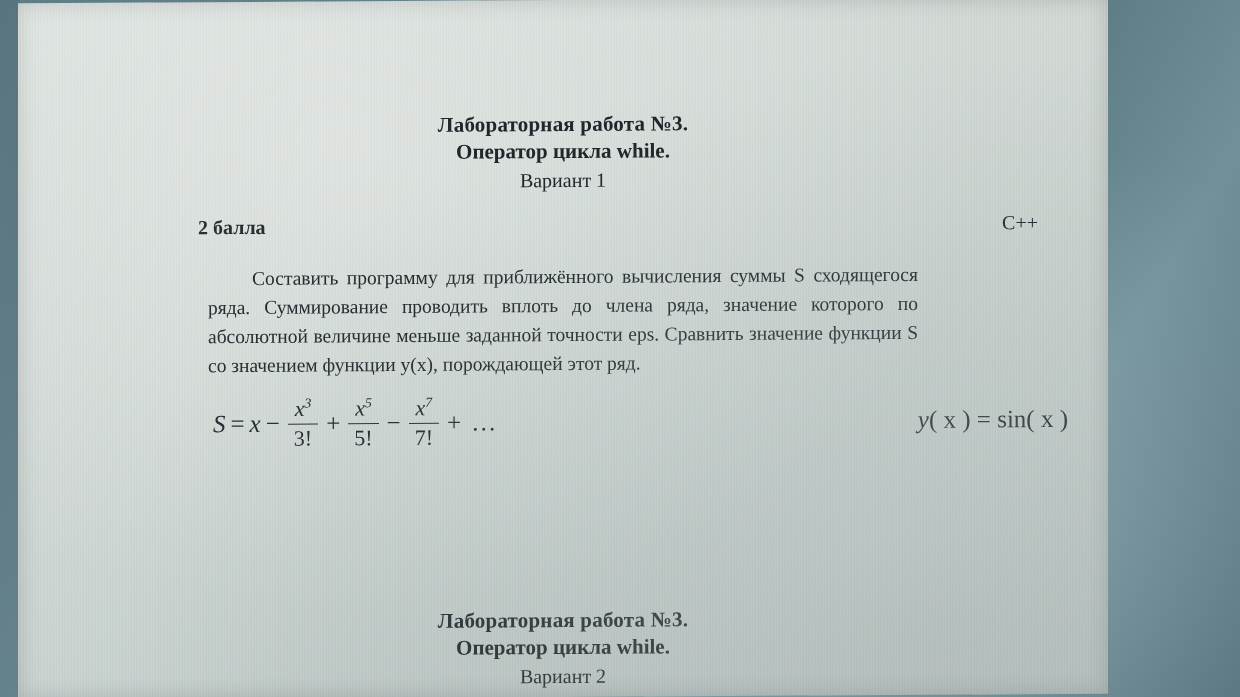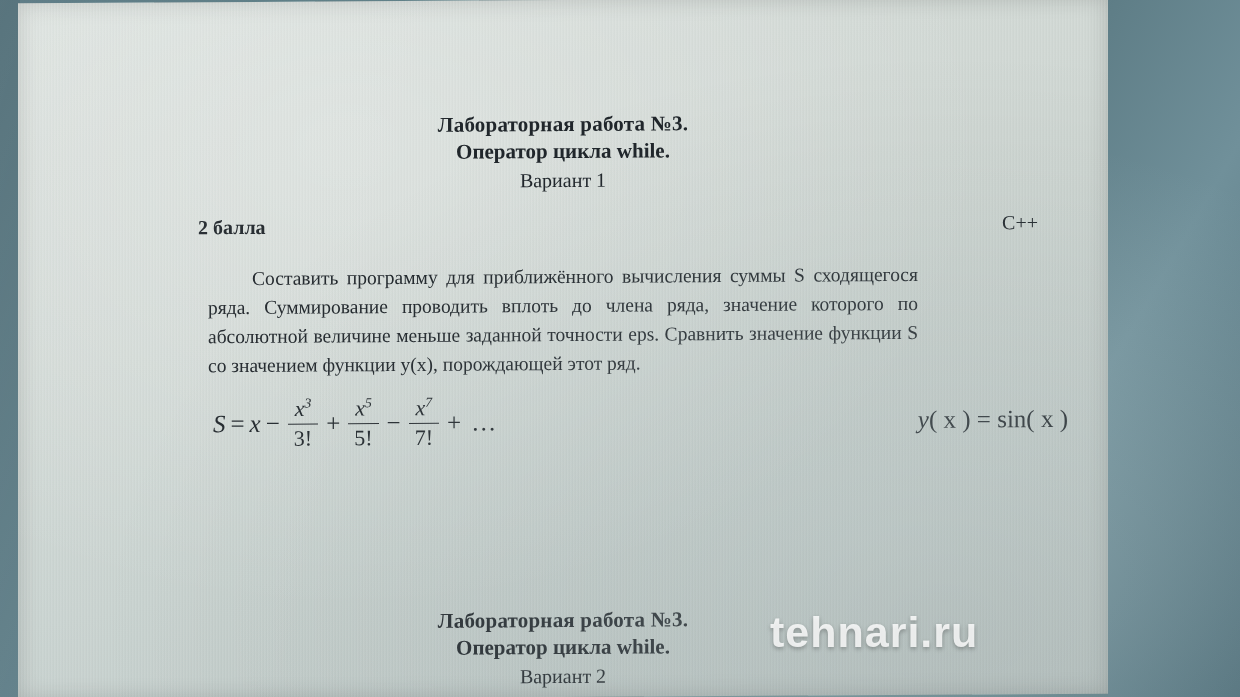--- a/index.html
+++ b/index.html
@@ -254,15 +254,14 @@
         <div class="doc-sub">Оператор цикла while.</div>
         <div class="doc-variant">Вариант 2</div>
 
       </div>
 
     </div>
   </div>
 
   <div class="glare"></div>
 
-  <div class="watermark">tehnari.ru</div>
 
 </div>
 
 </body></html>

